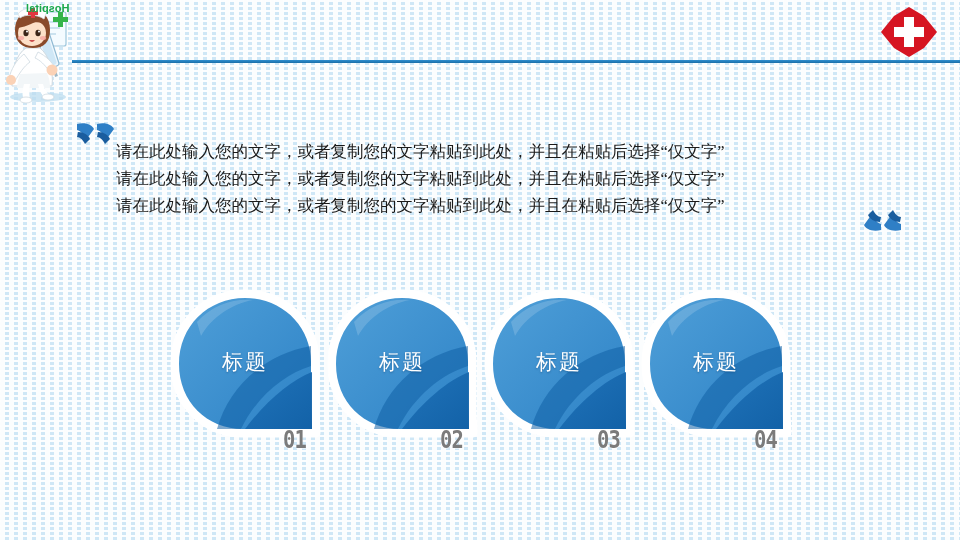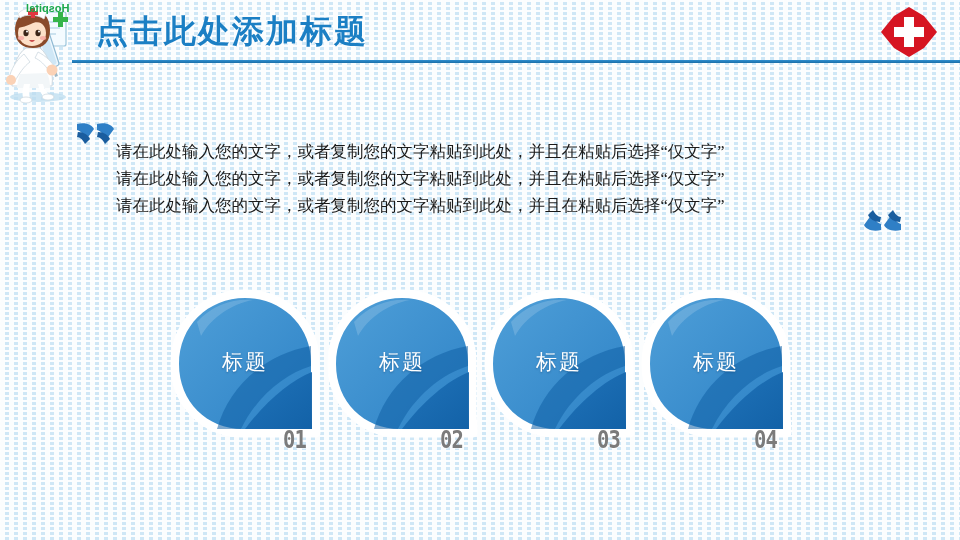--- a/index.html
+++ b/index.html
@@ -208,21 +208,20 @@
       <circle cx="39" cy="31.6" r="1" fill="#ffffff"></circle>
 
       <ellipse cx="21" cy="38" rx="3.2" ry="2.1" fill="#f8a9a3" opacity="0.85"></ellipse>
       <ellipse cx="43" cy="38" rx="3.2" ry="2.1" fill="#f8a9a3" opacity="0.85"></ellipse>
 
       <path d="M29 40 Q32 44 35 40 Z" fill="#c94b4b"></path>
     </svg>
     <span id="hospital-word">Hospital</span>
   </div>
 
-  <div class="layer" id="slide-title">点击此处添加标题</div>
   <div class="layer" id="title-rule"></div>
 
   <div class="layer" id="medical-cross">
     <svg width="58" height="52" viewBox="0 0 58 52" aria-hidden="true">
       <path d="M29 1 L44 10 L57 26 L44 42 L29 51 L14 42 L1 26 L14 10 Z" fill="#d61522"></path>
       <path d="M24 11 h10 v10 h10 v10 h-10 v10 h-10 v-10 h-10 v-10 h10 z" fill="#ffffff"></path>
     </svg>
   </div>
 
   <div class="layer" id="quote-open">

